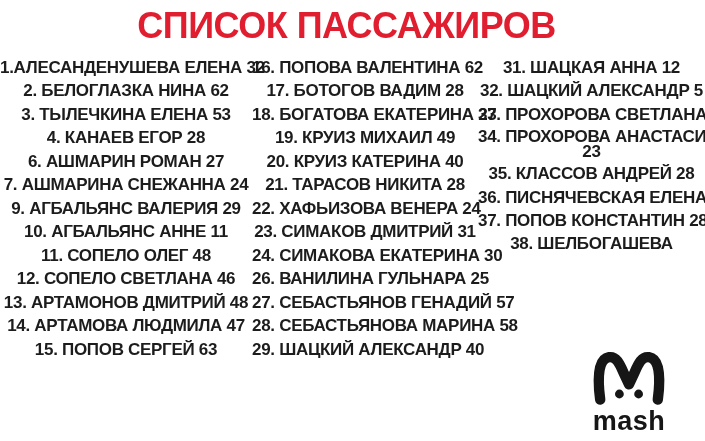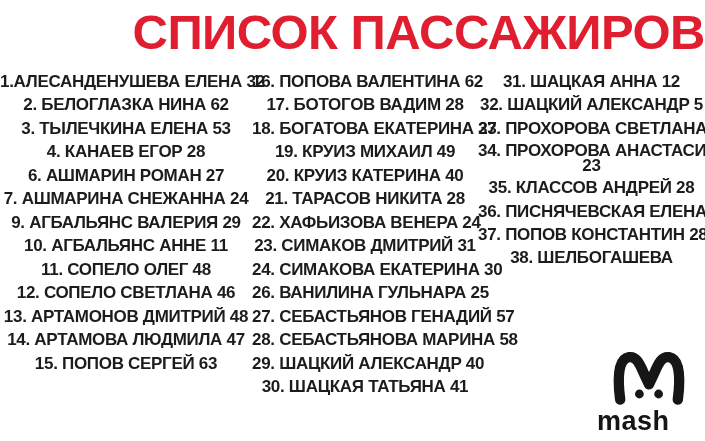--- a/index.html
+++ b/index.html
@@ -12,23 +12,23 @@
   html, body { margin: 0; padding: 0; }
   body {
     width: 705px;
     height: 441px;
     background: var(--bg);
     font-family: "Liberation Sans", "DejaVu Sans", sans-serif;
     position: relative;
     overflow: hidden;
   }
   .title {
-    margin: 6px 0 10px 0;
-    text-align: right;
-    font-size: 49px;
+    margin: 6px 12px 10px 0;
+    text-align: center;
+    font-size: 36px;
     line-height: 1.1;
     font-weight: 700;
     letter-spacing: -0.5px;
     color: var(--title-red);
   }
   .list {
     display: grid;
     grid-template-columns: 252px 226px 227px;
   }
   .col { text-align: center; }
@@ -37,23 +37,24 @@
     font-size: 17px;
     font-weight: 700;
     line-height: 17.5px;
     letter-spacing: -0.3px;
     color: var(--text);
     white-space: nowrap;
   }
   .row-line.wrapped { line-height: 15px; }
   .logo {
     position: absolute;
-    right: 4px;
+    right: 24px;
     bottom: 6px;
     width: 104px;
+    text-align: center;
     color: var(--logo);
   }
   .logo svg { display: block; margin: 0 auto; }
   .wordmark {
     font-size: 27px;
     font-weight: 700;
     letter-spacing: 0.5px;
     line-height: 1;
     margin-top: 2px;
     color: var(--logo);
@@ -140,23 +141,20 @@
         </div>
         <div class="row">
           <div class="row-line">27. СЕБАСТЬЯНОВ ГЕНАДИЙ 57</div>
         </div>
         <div class="row">
           <div class="row-line">28. СЕБАСТЬЯНОВА МАРИНА 58</div>
         </div>
         <div class="row">
           <div class="row-line">29. ШАЦКИЙ АЛЕКСАНДР 40</div>
         </div>
-        <div class="row">
-          <div class="row-line">30. ШАЦКАЯ ТАТЬЯНА 41</div>
-        </div>
       </div>
     <div class="col">
         <div class="row">
           <div class="row-line">31. ШАЦКАЯ АННА 12</div>
         </div>
         <div class="row">
           <div class="row-line">32. ШАЦКИЙ АЛЕКСАНДР 5</div>
         </div>
         <div class="row">
           <div class="row-line">33. ПРОХОРОВА СВЕТЛАНА 46</div>

